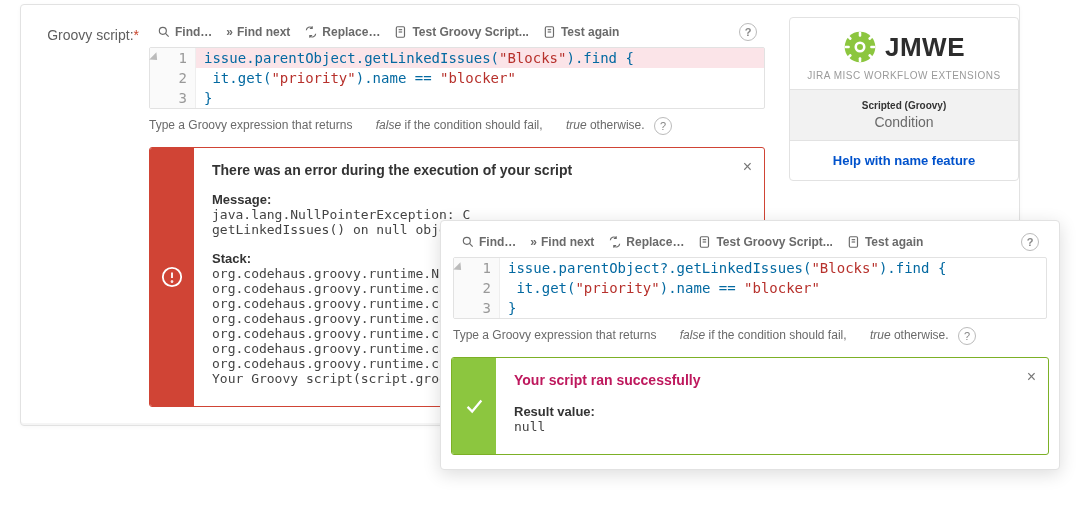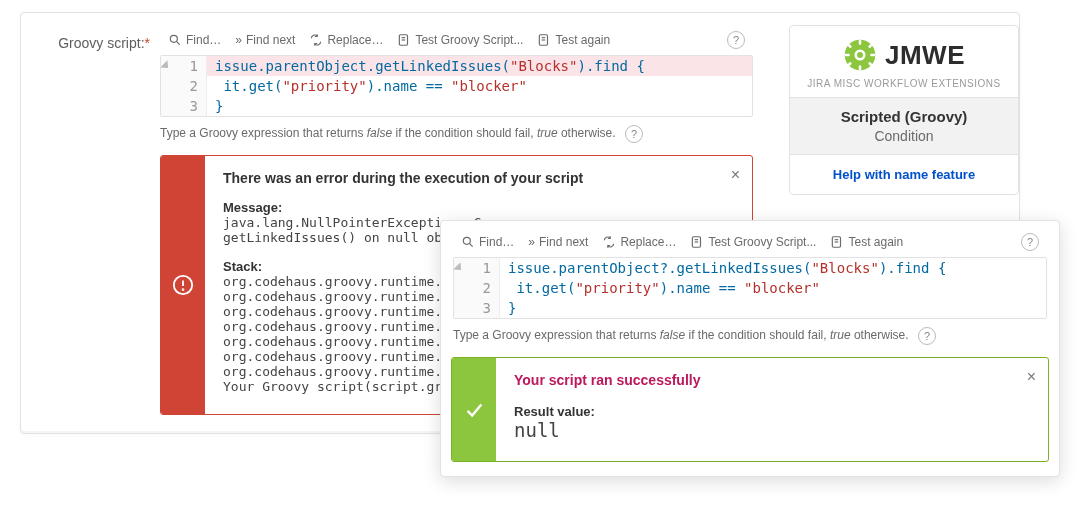--- a/index.html
+++ b/index.html
@@ -12,27 +12,27 @@
     position: relative;
     width: 1080px;
     height: 528px;
     overflow: hidden;
   }
 
   
   .panel-back {
     position: absolute;
     left: 20px;
-    top: 12px;
+    top: 4px;
     width: 1000px;
     border: 1px solid #e2e2e2;
     border-radius: 4px;
     background: #fff;
     box-shadow: 0 1px 4px rgba(0,0,0,0.03), inset 0 -2px 0 rgba(0,0,0,0.04);
-    padding: 12px 0 18px 11px;
+    padding: 12px 0 18px 0;
   }
 
   .back-row {
     display: flex;
     align-items: flex-start;
   }
 
   .field-label {
     width: 128px;
     text-align: right;
@@ -47,20 +47,21 @@
 
   
   .editor-toolbar {
     display: flex;
     align-items: center;
     gap: 14px;
     height: 30px;
     padding: 0 8px;
     color: #6a6a6a;
     font-size: 12px;
+    font-weight: bold;
   }
   .editor-toolbar .tb-item { display: inline-flex; align-items: center; gap: 4px; white-space: nowrap; }
   .editor-toolbar .help-round { margin-left: auto; }
 
   .help-round {
     display: inline-flex;
     align-items: center;
     justify-content: center;
     width: 18px; height: 18px;
     border: 1px solid #bbb;
@@ -100,21 +101,21 @@
     white-space: pre;
   }
   .tok-s { color: #b7312c; } 
   .tok-k { color: #0369a1; }
 
   .hint-line {
     font-size: 12px;
     color: #6a6a6a;
     margin: 8px 0 12px 0;
   }
-  .hint-line i { font-style: italic; }
+  .hint-line i { font-style: italic; margin-left: 20px; }
   .hint-line .help-round { margin-left: 6px; vertical-align: middle; }
 
   
   .alert {
     display: flex;
     border: 1px solid #d04435;
     border-radius: 3px;
     overflow: hidden;
   }
   .alert .stripe {
@@ -144,21 +145,21 @@
     font-family: Menlo, Consolas, monospace;
     font-size: 13px;
     white-space: pre;
     overflow: hidden;
     color: #444;
   }
 
   
   .side-card {
     width: 230px;
-    margin-left: 24px;
+    margin-left: 12px;
     border: 1px solid #e2e2e2;
     border-radius: 4px;
     background: #fff;
     text-align: center;
     align-self: flex-start;
   }
   .side-card .brand {
     padding: 12px 8px 6px 8px;
     display: flex;
     align-items: center;
@@ -169,21 +170,21 @@
     width: 34px; height: 34px;
   }
   .brand .brand-name { font-size: 26px; font-weight: 900; color: #2d2d2d; letter-spacing: 0.5px; }
   .side-card .brand-sub { font-size: 10px; color: #9a9a9a; letter-spacing: 0.5px; padding: 0 8px 8px; }
   .side-card .mid {
     background: #f2f2f2;
     border-top: 1px solid #e2e2e2;
     border-bottom: 1px solid #e2e2e2;
     padding: 10px 8px;
   }
-  .side-card .mid .title { font-weight: 700; color: #333; font-size: 15px; }
+  .side-card .mid .title { font-weight: 700; color: #333; font-size: 10px; }
   .side-card .mid .type { color: #6a6a6a; font-size: 14px; margin-top: 3px; }
   .side-card .help-link { color: #0052cc; font-weight: 600; padding: 12px 8px; font-size: 13px; }
 
   
   .panel-front {
     position: absolute;
     left: 440px;
     top: 220px;
     width: 620px;
     background: #fff;
@@ -213,21 +214,21 @@
     padding: 14px 46px 20px 18px;
     position: relative;
   }
   .alert-success .close-x {
     position: absolute; top: 10px; right: 12px; color: #777; font-size: 16px; cursor: pointer;
   }
   .alert-success h4 { margin: 0 0 16px 0; font-size: 14px; font-weight: 700; color: #be185d; }
   .alert-success .sublabel { font-weight: 700; }
   .alert-success .mono {
     font-family: Menlo, Consolas, monospace;
-    font-size: 19px;
+    font-size: 13px;
     color: #444;
   }
 
 </style>
 </head>
 <body>
 
 <div class="panel-back">
   <div class="back-row">
     <div class="field-label">

